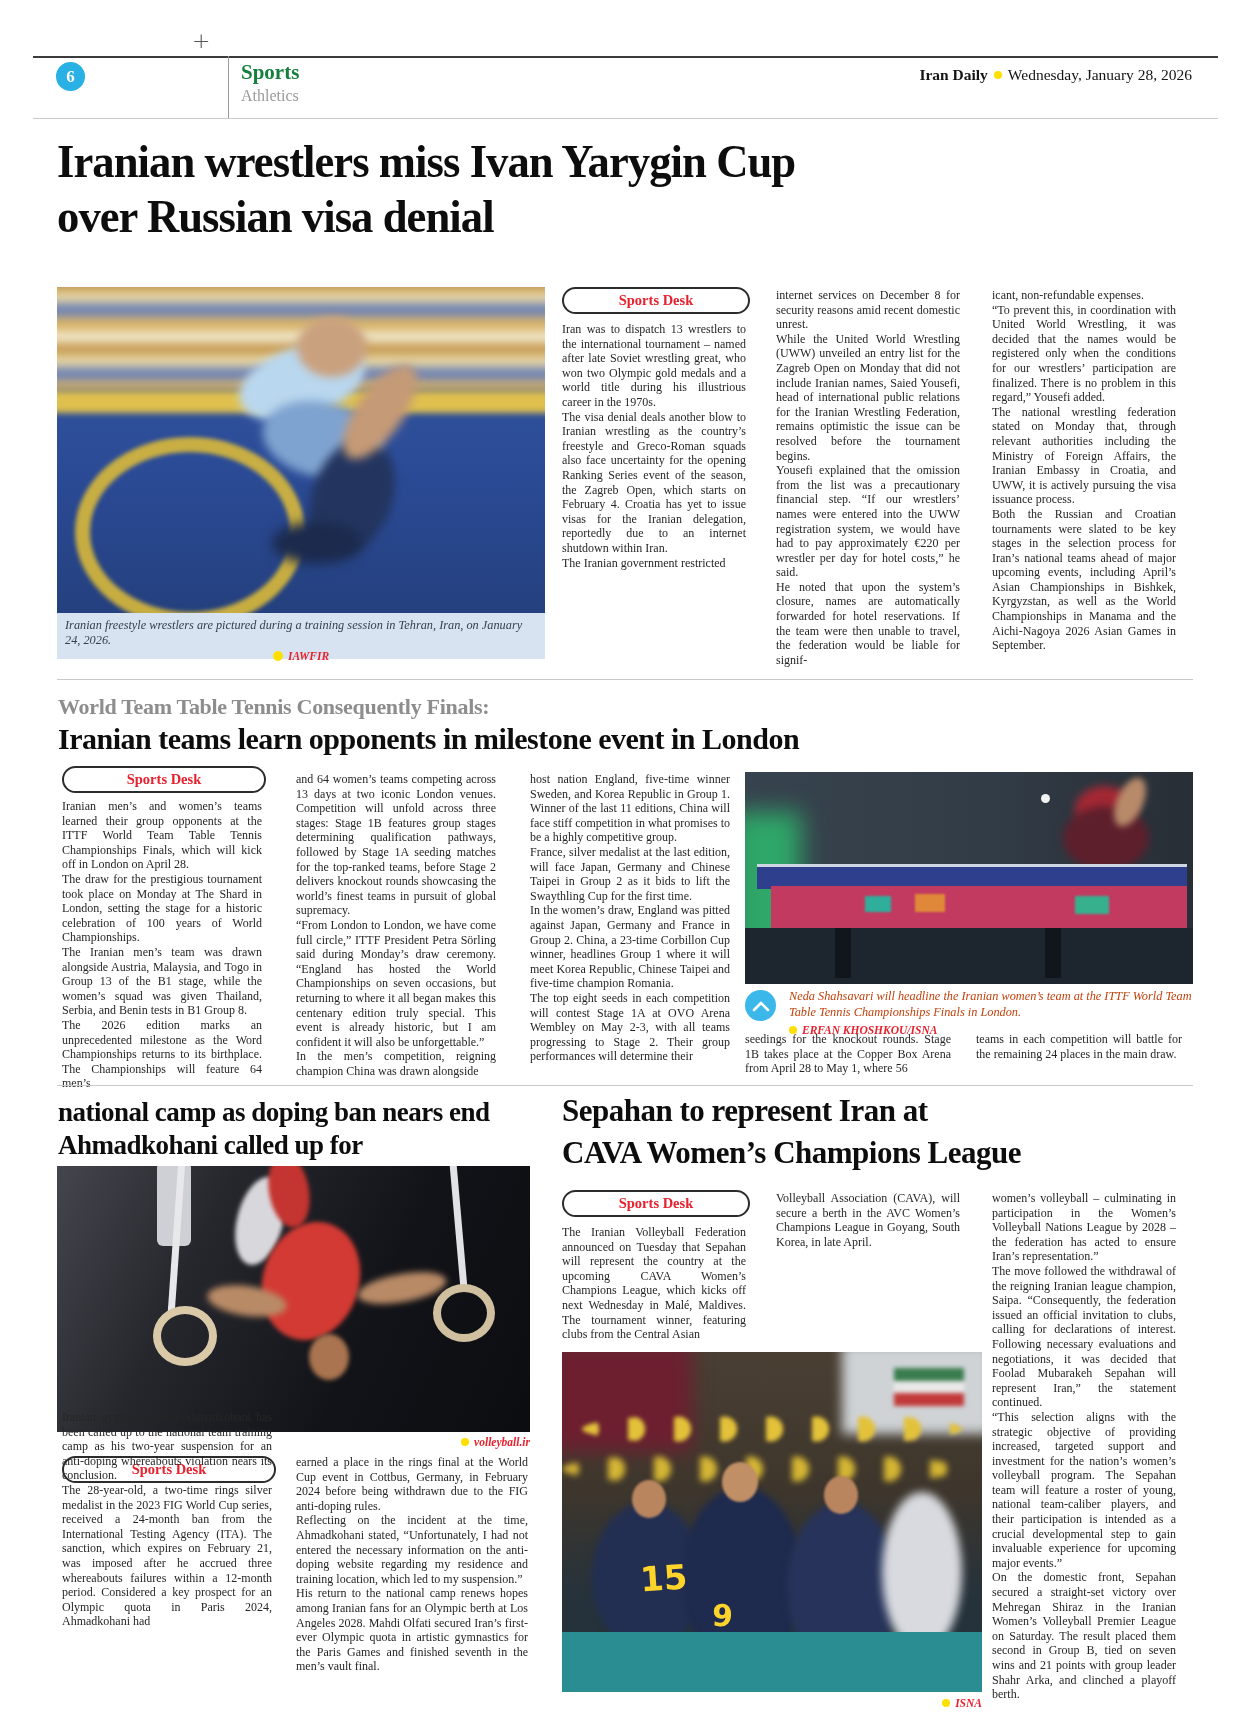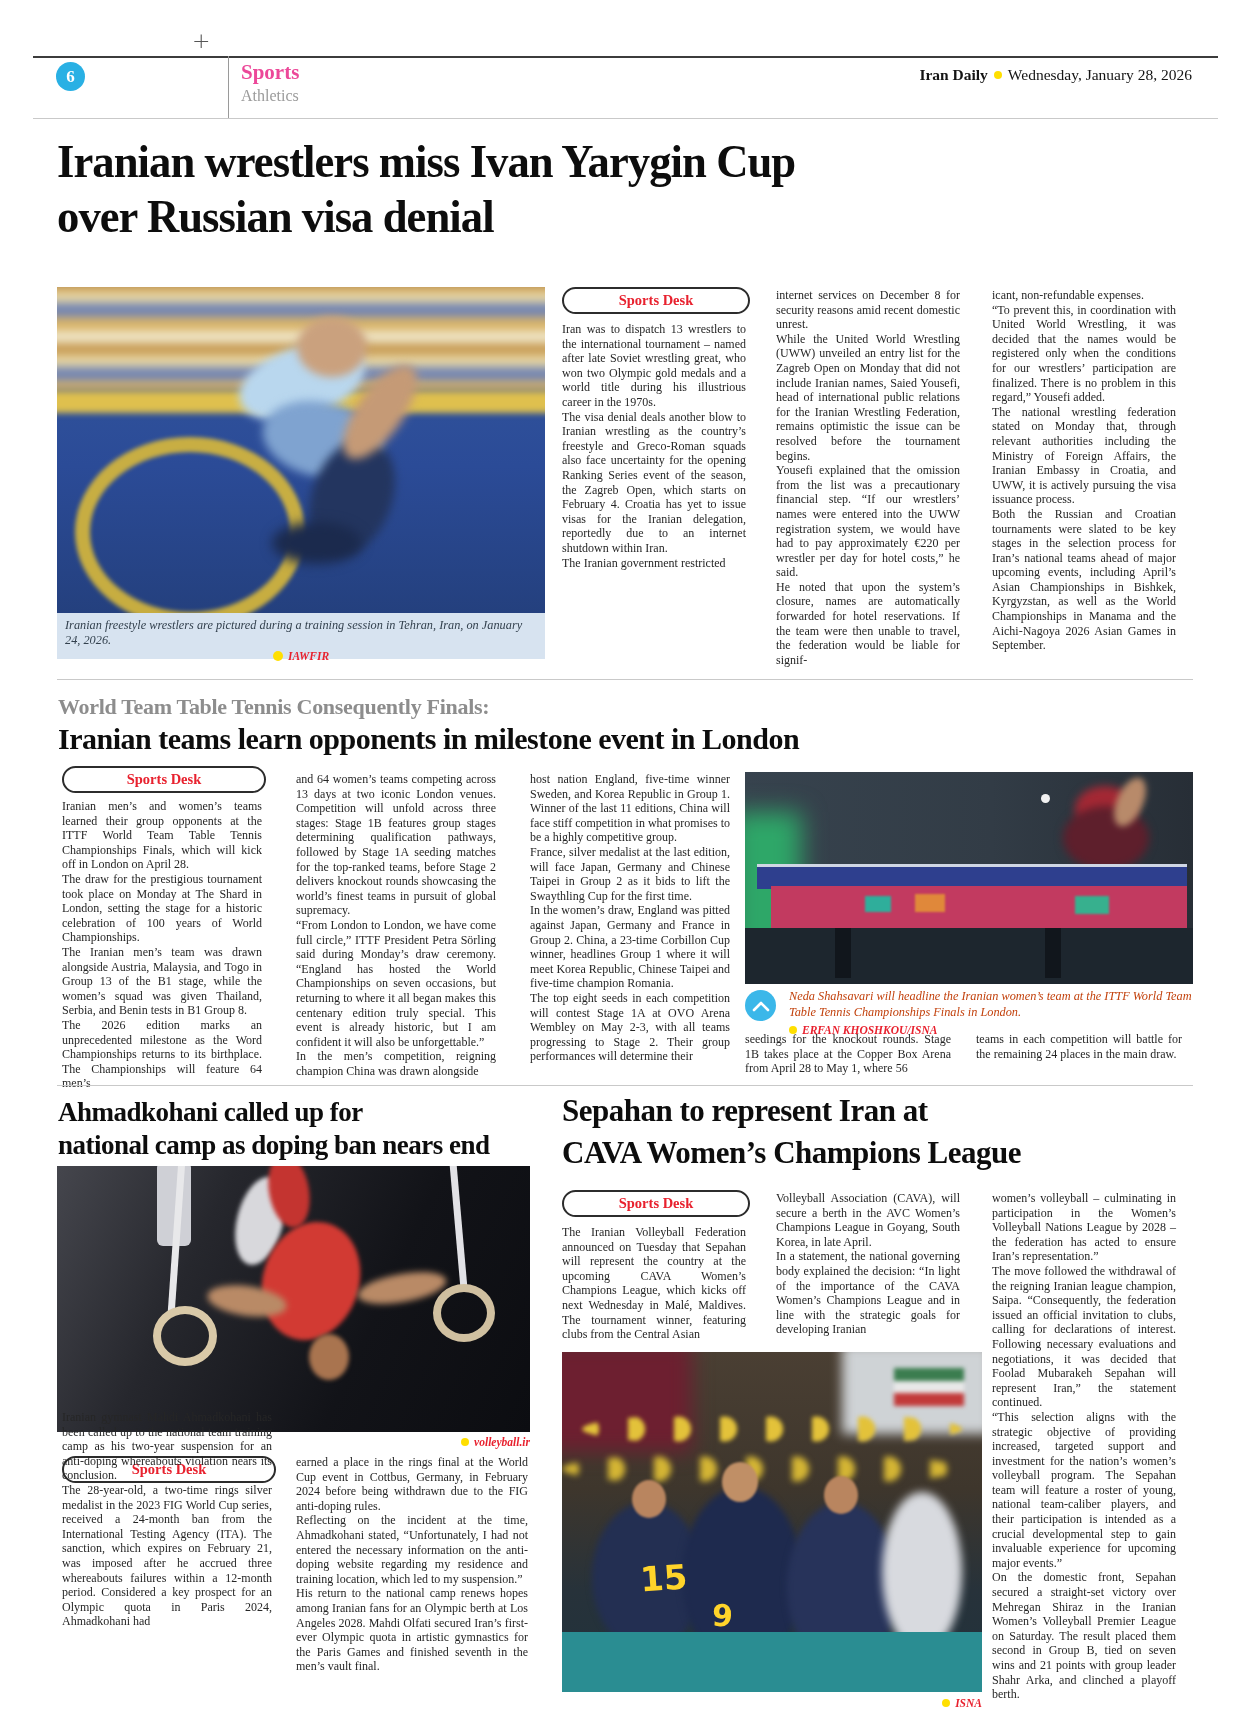--- a/index.html
+++ b/index.html
@@ -8,21 +8,21 @@
     font-family:"Liberation Serif", serif; overflow:hidden;
   }
   .abs { position:absolute; }
   
   .reg-mark { left:192px; top:28px; font-size:22px; color:#555; font-family:"DejaVu Sans",sans-serif; font-weight:300;}
   .rule-dark { left:33px; top:56px; width:1185px; height:2px; background:#3c3c3c; }
   .rule-light { left:33px; top:118px; width:1185px; height:1px; background:#c9c9c9; }
   .pagenum { left:56px; top:62px; width:29px; height:29px; border-radius:50%; background:#29b0e4;
              color:#fff; font-weight:bold; font-size:17px; display:flex; align-items:center; justify-content:center; }
   .hdr-vline { left:228px; top:56px; width:1px; height:62px; background:#9a9a9a; }
-  .section-title { left:241px; top:60px; font-size:21px; font-weight:bold; color:#ec4899; }
+  .section-title { left:241px; top:60px; font-size:21px; font-weight:bold; color:#15803d; }
   .section-sub { left:241px; top:87px; font-size:16px; color:#9b9b9b; }
   .masthead-row { top:66px; left:840px; width:352px; display:flex; justify-content:flex-end; align-items:center; gap:6px; font-size:15.5px; color:#141414; }
   .masthead { font-weight:bold; }
   .dot { display:inline-block; border-radius:50%; background:#ffdf00; }
   .dot-8 { width:8px; height:8px; } .dot-10 { width:10px; height:10px; }
   
   .h1 { left:57px; top:134px; width:1085px; font-size:47px; line-height:55px; font-weight:bold; color:#0d0d0d;
         letter-spacing:-1px; transform:scaleX(.95); transform-origin:left top; }
   .kicker { left:58px; top:694px; font-size:22px; font-weight:bold; color:#8d8d8d; letter-spacing:-0.3px;}
   .h2 { left:58px; top:722px; width:1080px; font-size:30px; font-weight:bold; color:#0d0d0d; letter-spacing:-0.5px;}
@@ -198,22 +198,22 @@
   <div class="abs col" style="left:745px;top:1032px;width:206px;">
       <p>seedings for the knockout rounds. Stage 1B takes place at the Copper Box Arena from April 28 to May 1, where 56</p>
     </div>
   <div class="abs col" style="left:976px;top:1032px;width:206px;">
       <p>teams in each competition will battle for the remaining 24 places in the main draw.</p>
     </div>
 
   <div class="abs sep" style="left:57px;top:1085px;width:1136px;"></div>
 
   <div class="abs h3L">
+    <div>national camp as doping ban nears end</div>
     <div>Ahmadkohani called up for</div>
-    <div>national camp as doping ban nears end</div>
   </div>
 
   <div class="abs photo photoG">
     <div class="pG-padL"></div>
     <div class="pG-strapL"></div>
     <div class="pG-strapR"></div>
     <div class="pG-ringL"></div>
     <div class="pG-ringR"></div>
     <div class="blob" style="left:180px;top:10px;width:46px;height:90px;background:#d8d8dc;filter:blur(2px);transform:rotate(14deg);"></div>
     <div class="blob" style="left:212px;top:-12px;width:40px;height:74px;background:#c43430;filter:blur(2px);transform:rotate(-10deg);"></div>
@@ -242,21 +242,20 @@
     <div>Sepahan to represent Iran at</div>
     <div>CAVA Women’s Champions League</div>
   </div>
 
   <div class="abs desk" style="left:562px;top:1190px;width:184px;">Sports Desk</div>
   <div class="abs col" style="left:562px;top:1225px;width:184px;">
       <p>The Iranian Volleyball Federation announced on Tuesday that Sepahan will represent the country at the upcoming CAVA Women’s Champions League, which kicks off next Wednesday in Malé, Maldives. The tournament winner, featuring clubs from the Central Asian</p>
     </div>
   <div class="abs col" style="left:776px;top:1191px;width:184px;">
       <p>Volleyball Association (CAVA), will secure a berth in the AVC Women’s Champions League in Goyang, South Korea, in late April.</p>
-      <p>In a statement, the national governing body explained the decision: “In light of the importance of the CAVA Women’s Champions League and in line with the strategic goals for developing Iranian</p>
     </div>
   <div class="abs col" style="left:992px;top:1191px;width:184px;">
       <p>women’s volleyball – culminating in participation in the Women’s Volleyball Nations League by 2028 – the federation has acted to ensure Iran’s representation.”</p>
       <p>The move followed the withdrawal of the reigning Iranian league champion, Saipa. “Consequently, the federation issued an official invitation to clubs, calling for declarations of interest. Following necessary evaluations and negotiations, it was decided that Foolad Mubarakeh Sepahan will represent Iran,” the statement continued.</p>
       <p>“This selection aligns with the strategic objective of providing increased, targeted support and investment for the nation’s women’s volleyball program. The Sepahan team will feature a roster of young, national team-caliber players, and their participation is intended as a crucial developmental step to gain invaluable experience for upcoming major events.”</p>
       <p>On the domestic front, Sepahan secured a straight-set victory over Mehregan Shiraz in the Iranian Women’s Volleyball Premier League on Saturday. The result placed them second in Group B, tied on seven wins and 21 points with group leader Shahr Arka, and clinched a playoff berth.</p>
     </div>
 
   <div class="abs photo photoV">
     <div class="pV-maroon"></div>

